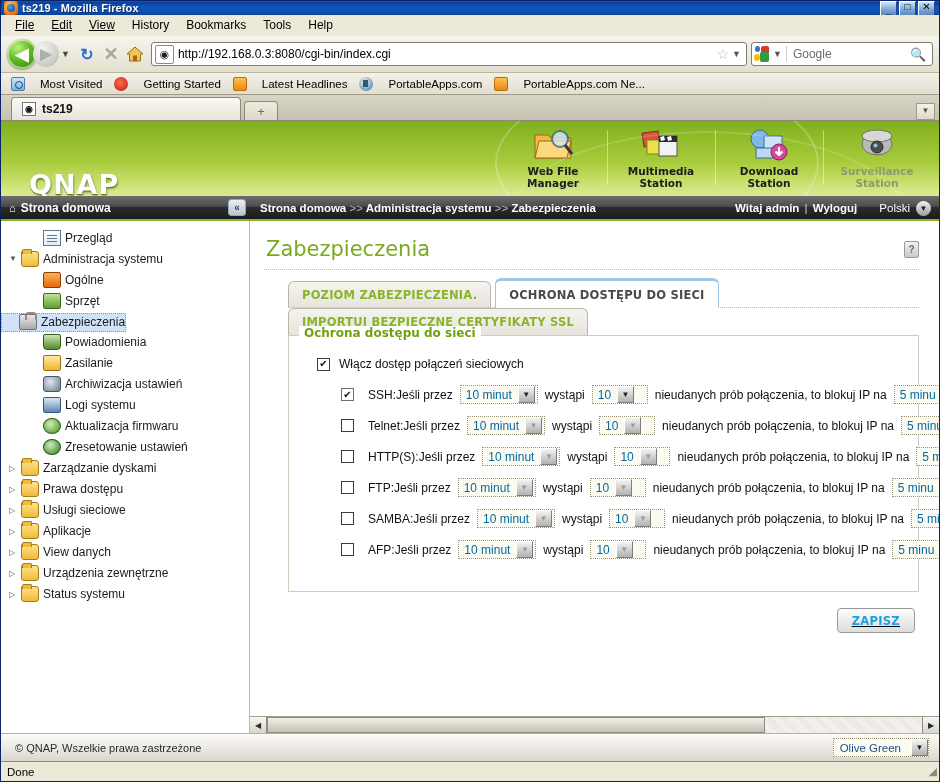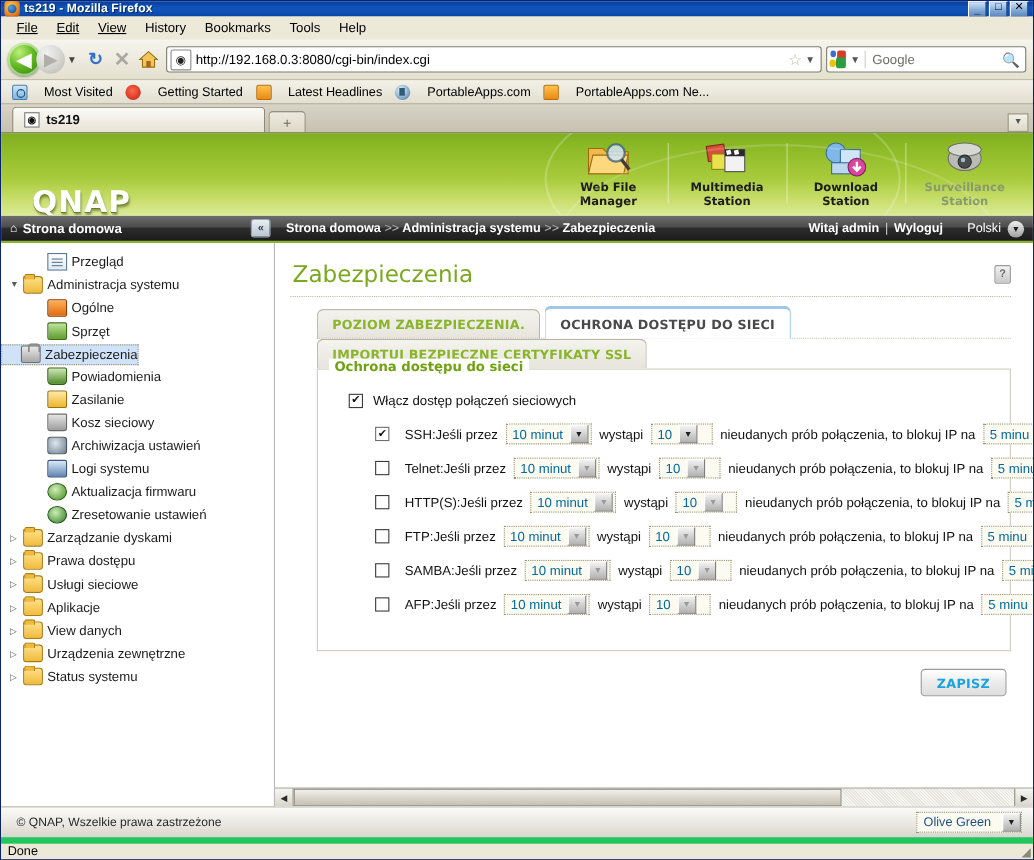--- a/index.html
+++ b/index.html
@@ -319,21 +319,21 @@
     width:17px;height:17px;margin-left:6px;margin-right:1px;flex:none;
     background:linear-gradient(to bottom,#f4f4f4,#cfcfcf 55%,#b2b2b2);
     border:1px solid #7d7d7d;border-top-color:#fff;border-left-color:#fff;
     display:flex;align-items:center;justify-content:center;font-size:8px;color:#1e1e1e;
   }
   .sel.dis .btn{color:#9a9a9a;}
   .sel.w-min{width:78px;}
   .sel.w-num{width:56px;}
   .sel.w-blk{width:62px;}
 
-  #save-wrap{display:flex;justify-content:flex-end;padding:16px 24px 0 0;}
+  #save-wrap{display:flex;justify-content:flex-end;padding:16px 24px 0 0;text-decoration:underline;}
   #save-btn{
     min-width:76px;height:25px;padding:0 14px;
     background:linear-gradient(to bottom,#ffffff,#ececec 50%,#dedede);
     border:1px solid #9a9a9a;border-radius:4px;
     display:flex;align-items:center;justify-content:center;
     color:#1aa3e0;font-size:11.5px;font-weight:bold;letter-spacing:.3px;
     font-family:"DejaVu Sans",sans-serif;
   }
 
   
@@ -368,21 +368,21 @@
   #theme-sel .val{font-size:11.5px;color:#1b4f87;margin-right:10px;}
   #theme-sel .btn{
     width:17px;height:17px;flex:none;
     background:linear-gradient(to bottom,#f4f4f4,#cfcfcf 55%,#b2b2b2);
     border:1px solid #7d7d7d;border-top-color:#fff;border-left-color:#fff;
     display:flex;align-items:center;justify-content:center;font-size:8px;color:#1e1e1e;
   }
 
   
   #statusbar{
-    height:20px;flex:none;background:#ece9d8;border-top:6px solid #22c55e;
+    height:20px;flex:none;background:#ece9d8;border-top:1px solid #22c55e;
     display:flex;align-items:center;padding-left:6px;font-size:11.5px;color:#000;
   }
   #grip{margin-left:auto;padding-right:3px;color:#8b8878;font-size:11px;letter-spacing:-1px;}
 </style>
 </head>
 <body>
 
 <div id="window">
 
   <div id="titlebar">
@@ -584,25 +584,20 @@
               <span class="ico ic-notif"></span>
               <span class="lbl">Powiadomienia</span>
             </div>
           <div class="tnode lvl2">
               <span class="arrow"></span>
               <span class="ico ic-power"></span>
               <span class="lbl">Zasilanie</span>
             </div>
           <div class="tnode lvl2">
               <span class="arrow"></span>
-              <span class="ico ic-trash"></span>
-              <span class="lbl">Kosz sieciowy</span>
-            </div>
-          <div class="tnode lvl2">
-              <span class="arrow"></span>
               <span class="ico ic-backup"></span>
               <span class="lbl">Archiwizacja ustawień</span>
             </div>
           <div class="tnode lvl2">
               <span class="arrow"></span>
               <span class="ico ic-log"></span>
               <span class="lbl">Logi systemu</span>
             </div>
           <div class="tnode lvl2">
               <span class="arrow"></span>

